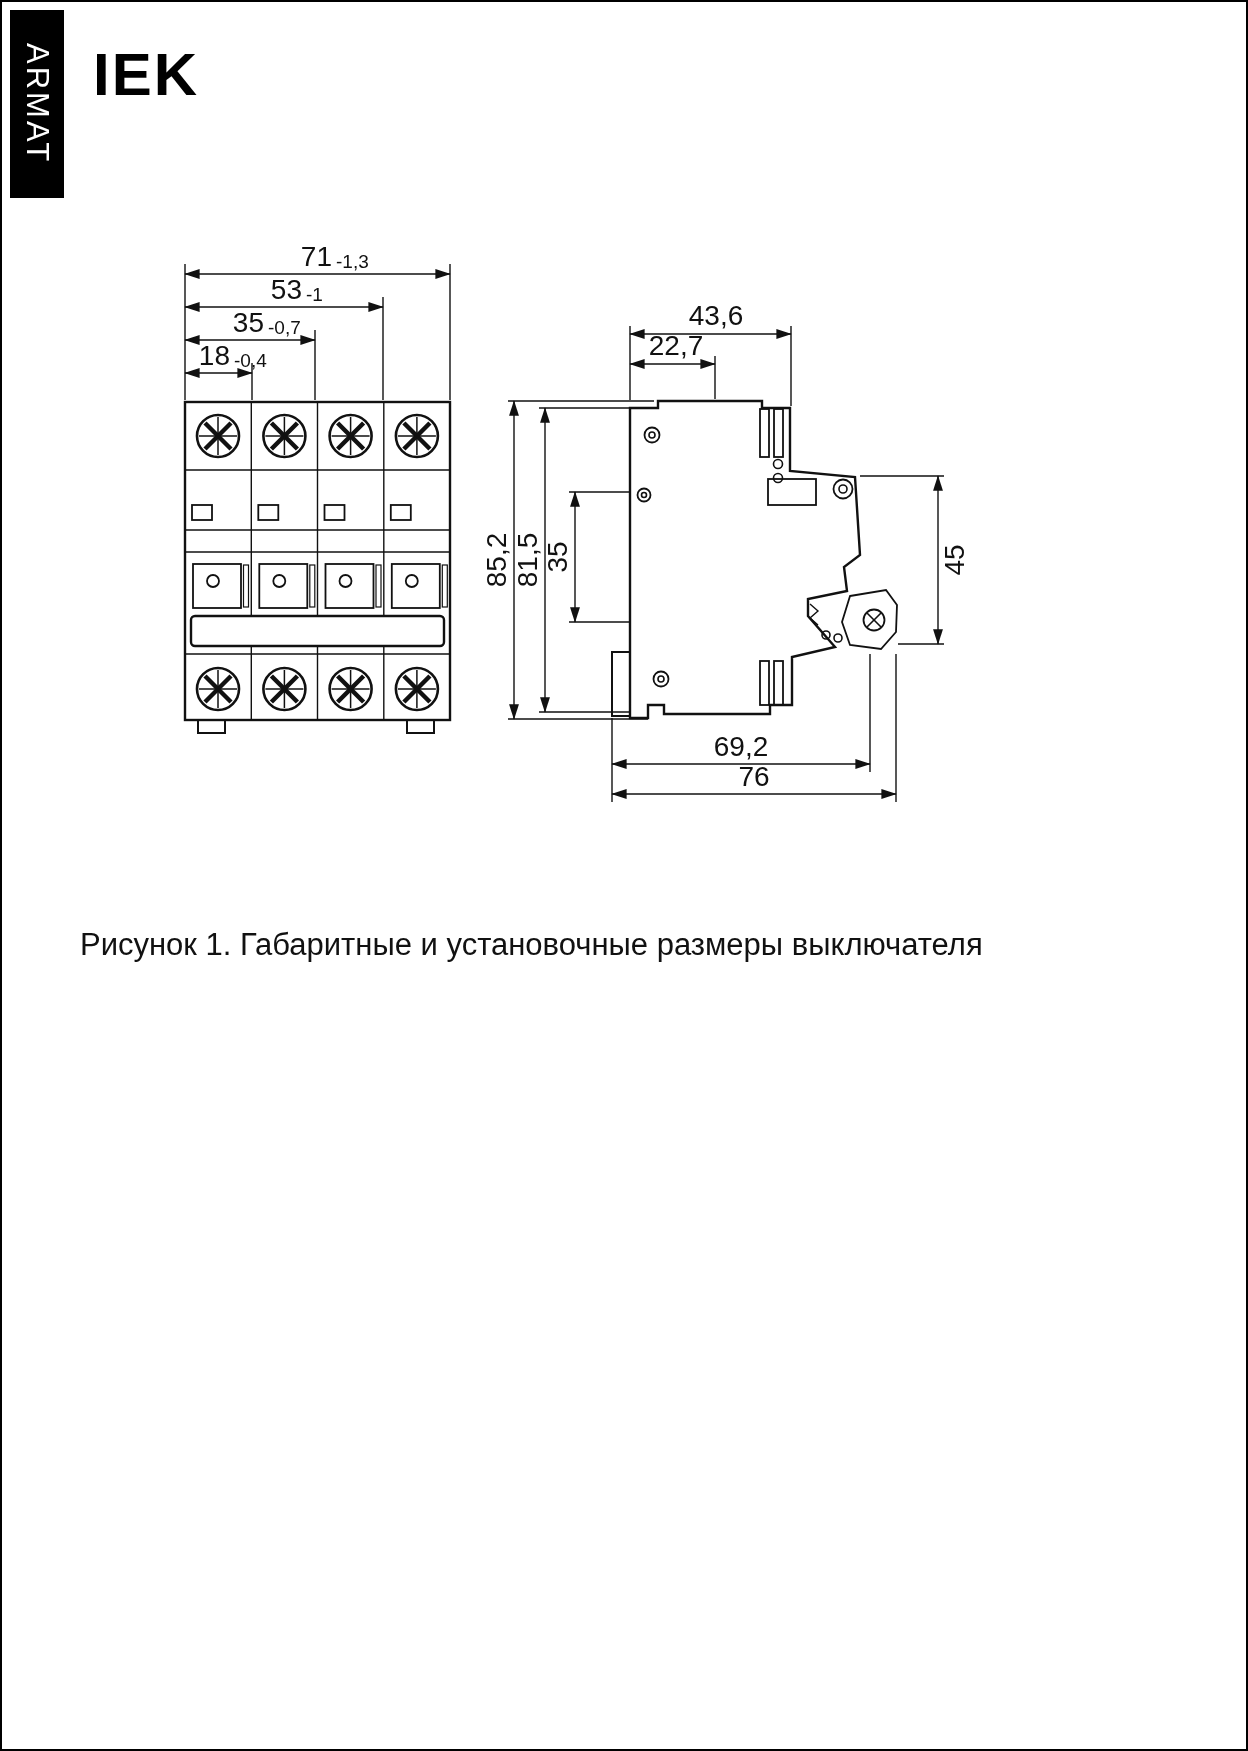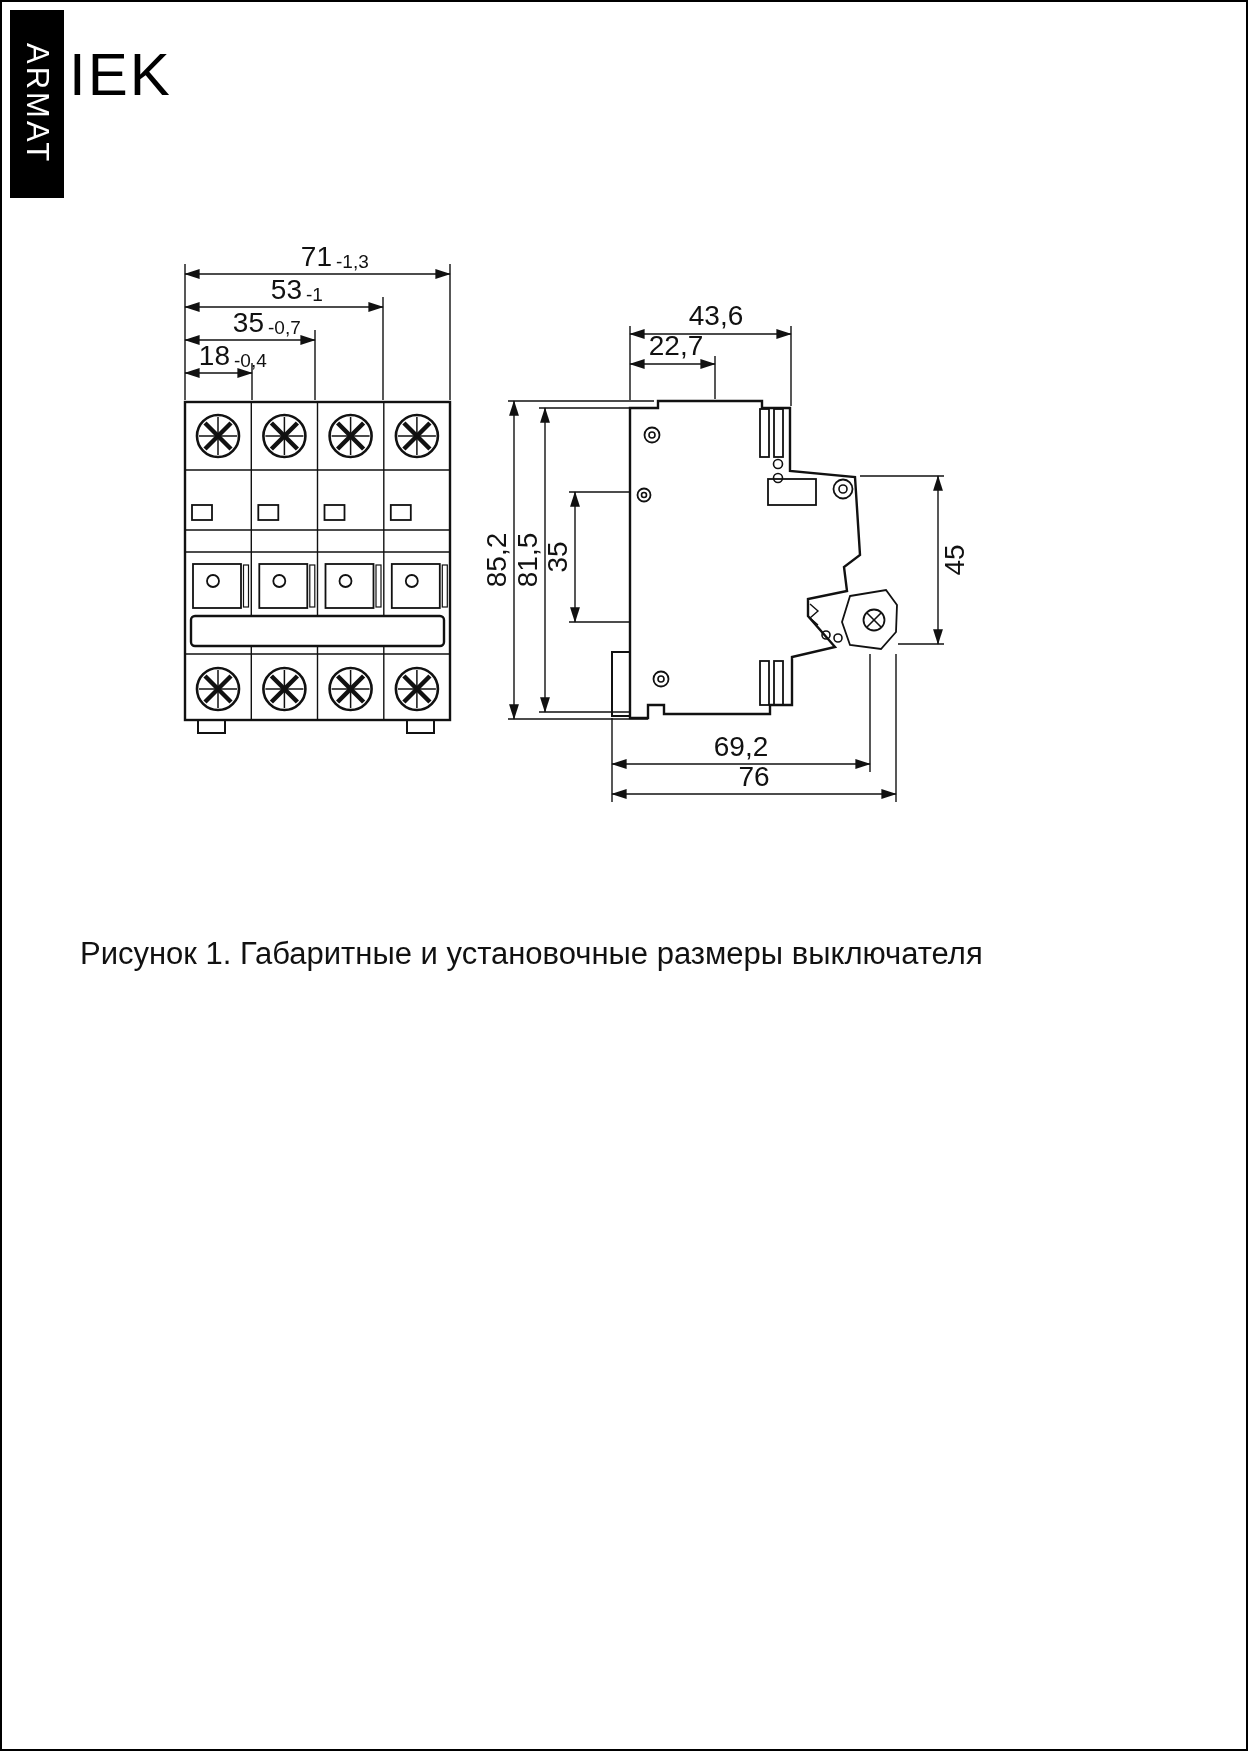--- a/index.html
+++ b/index.html
@@ -21,34 +21,34 @@
   }
   .brand-bar .vlabel{
     writing-mode:vertical-rl;
     color:#fff;
     font-size:31px;
     font-weight:500;
     letter-spacing:3px;
     font-family:"Liberation Sans", sans-serif;
   }
   .logo{
-    position:absolute;left:67px;top:38px;
+    position:absolute;left:91px;top:38px;
     font-size:60px;
-    font-weight:400;
+    font-weight:700;
     letter-spacing:2px;
     color:#000;
     font-family:"Liberation Sans", sans-serif;
   }
   svg.drawing{position:absolute;left:0;top:0;pointer-events:none;}
   svg text{font-family:"Liberation Sans", sans-serif;fill:#111;}
   text.dimv{font-size:28px;}
   text.dimt{font-size:19px;}
   .caption{
     position:absolute;left:78px;top:920px;
-    font-size:31px;line-height:45px;color:#111;margin-top:9px;
+    font-size:31px;line-height:45px;color:#111;
   }
   .caption .l2{display:block;padding-left:138px;}
 </style>
 </head>
 <body>
 
 <div class="page">
 
   <div class="brand-bar">
     <div class="vlabel">ARMAT</div>

